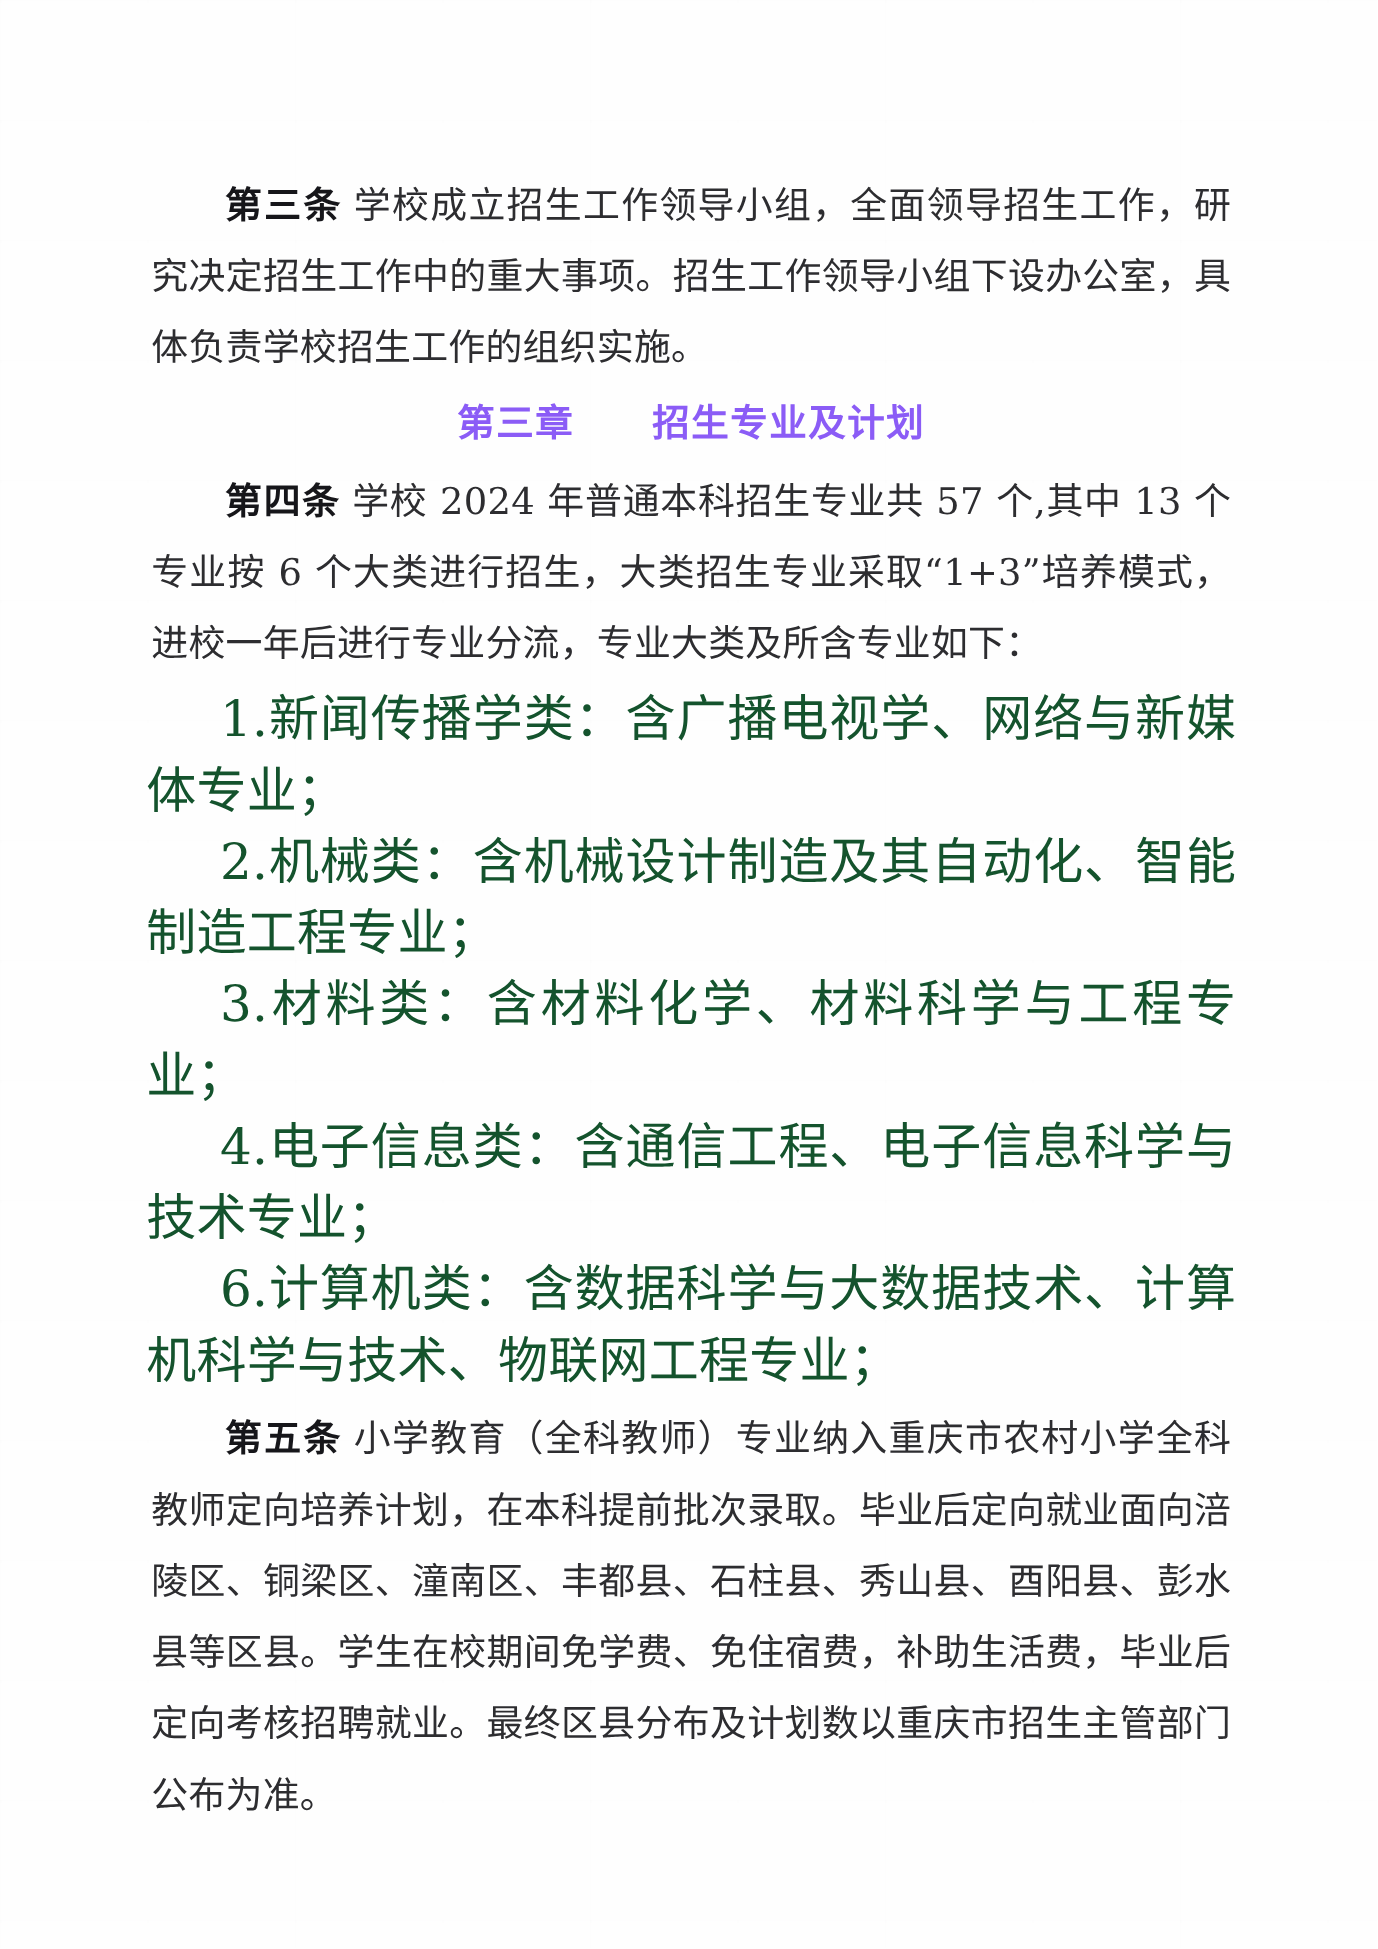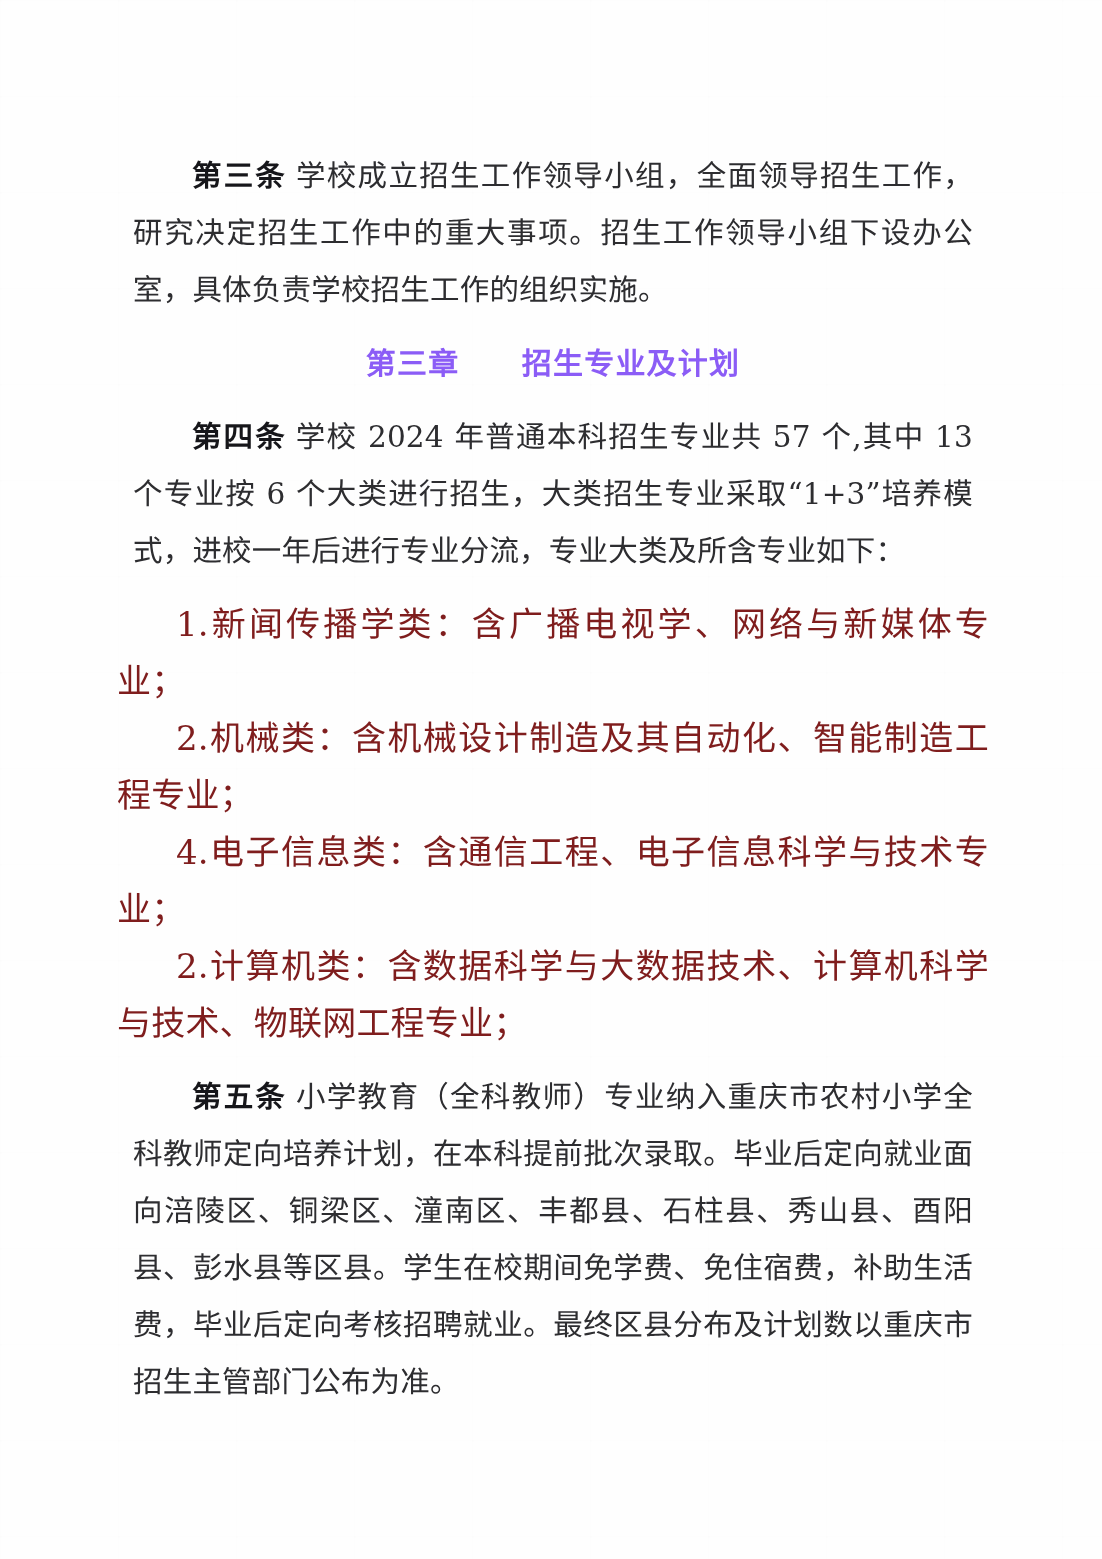--- a/index.html
+++ b/index.html
@@ -45,21 +45,21 @@
   }
 
   
   .para {
     font-size: 29.5px;
     line-height: 57px;
     color: #2d2d30;
     text-align: justify;
     text-justify: inter-ideograph;
     text-indent: 59px;
-    margin: 16px;
+    margin: 4px;
     letter-spacing: 0.2px;
     font-family: "DejaVu Serif", "Liberation Serif", serif;
     font-weight: 400;
     -webkit-font-smoothing: antialiased;
   }
 
   .para.last-open {
     text-align: justify;
   }
 
@@ -80,23 +80,23 @@
     text-align: center;
     text-indent: 0;
     color: #8b5cf6;
     letter-spacing: 1.2px;
     margin: 0;
     white-space: pre;
   }
 
   
   .cat-item {
-    font-size: 34px;
+    font-size: 40px;
     line-height: 57px;
-    color: #7f1d1d;
+    color: #14532d;
     text-align: justify;
     text-justify: inter-ideograph;
     text-indent: 59px;
     margin: 0;
     letter-spacing: 0.2px;
   }
 </style>
 </head>
 <body>
 
@@ -106,20 +106,21 @@
   <div class="content">
 
     <p class="para"><span class="art-no">第三条</span><span>学校成立招生工作领导小组，全面领导招生工作，研究决定招生工作中的重大事项。招生工作领导小组下设办公室，具体负责学校招生工作的组织实施。</span></p>
 
     <p class="chapter-heading">第三章　　招生专业及计划</p>
 
     <p class="para"><span class="art-no">第四条</span><span>学校 2024 年普通本科招生专业共 57 个,其中 13 个专业按 6 个大类进行招生，大类招生专业采取“1+3”培养模式，进校一年后进行专业分流，专业大类及所含专业如下：</span></p>
 
     <p class="cat-item">1.新闻传播学类：含广播电视学、网络与新媒体专业；</p>
     <p class="cat-item">2.机械类：含机械设计制造及其自动化、智能制造工程专业；</p>
+    <p class="cat-item">3.材料类：含材料化学、材料科学与工程专业；</p>
     <p class="cat-item">4.电子信息类：含通信工程、电子信息科学与技术专业；</p>
-    <p class="cat-item">2.计算机类：含数据科学与大数据技术、计算机科学与技术、物联网工程专业；</p>
+    <p class="cat-item">6.计算机类：含数据科学与大数据技术、计算机科学与技术、物联网工程专业；</p>
 
     <p class="para"><span class="art-no">第五条</span><span>小学教育（全科教师）专业纳入重庆市农村小学全科教师定向培养计划，在本科提前批次录取。毕业后定向就业面向涪陵区、铜梁区、潼南区、丰都县、石柱县、秀山县、酉阳县、彭水县等区县。学生在校期间免学费、免住宿费，补助生活费，毕业后定向考核招聘就业。最终区县分布及计划数以重庆市招生主管部门公布为准。</span></p>
 
 
   </div>
 </div>
 
 </body></html>

